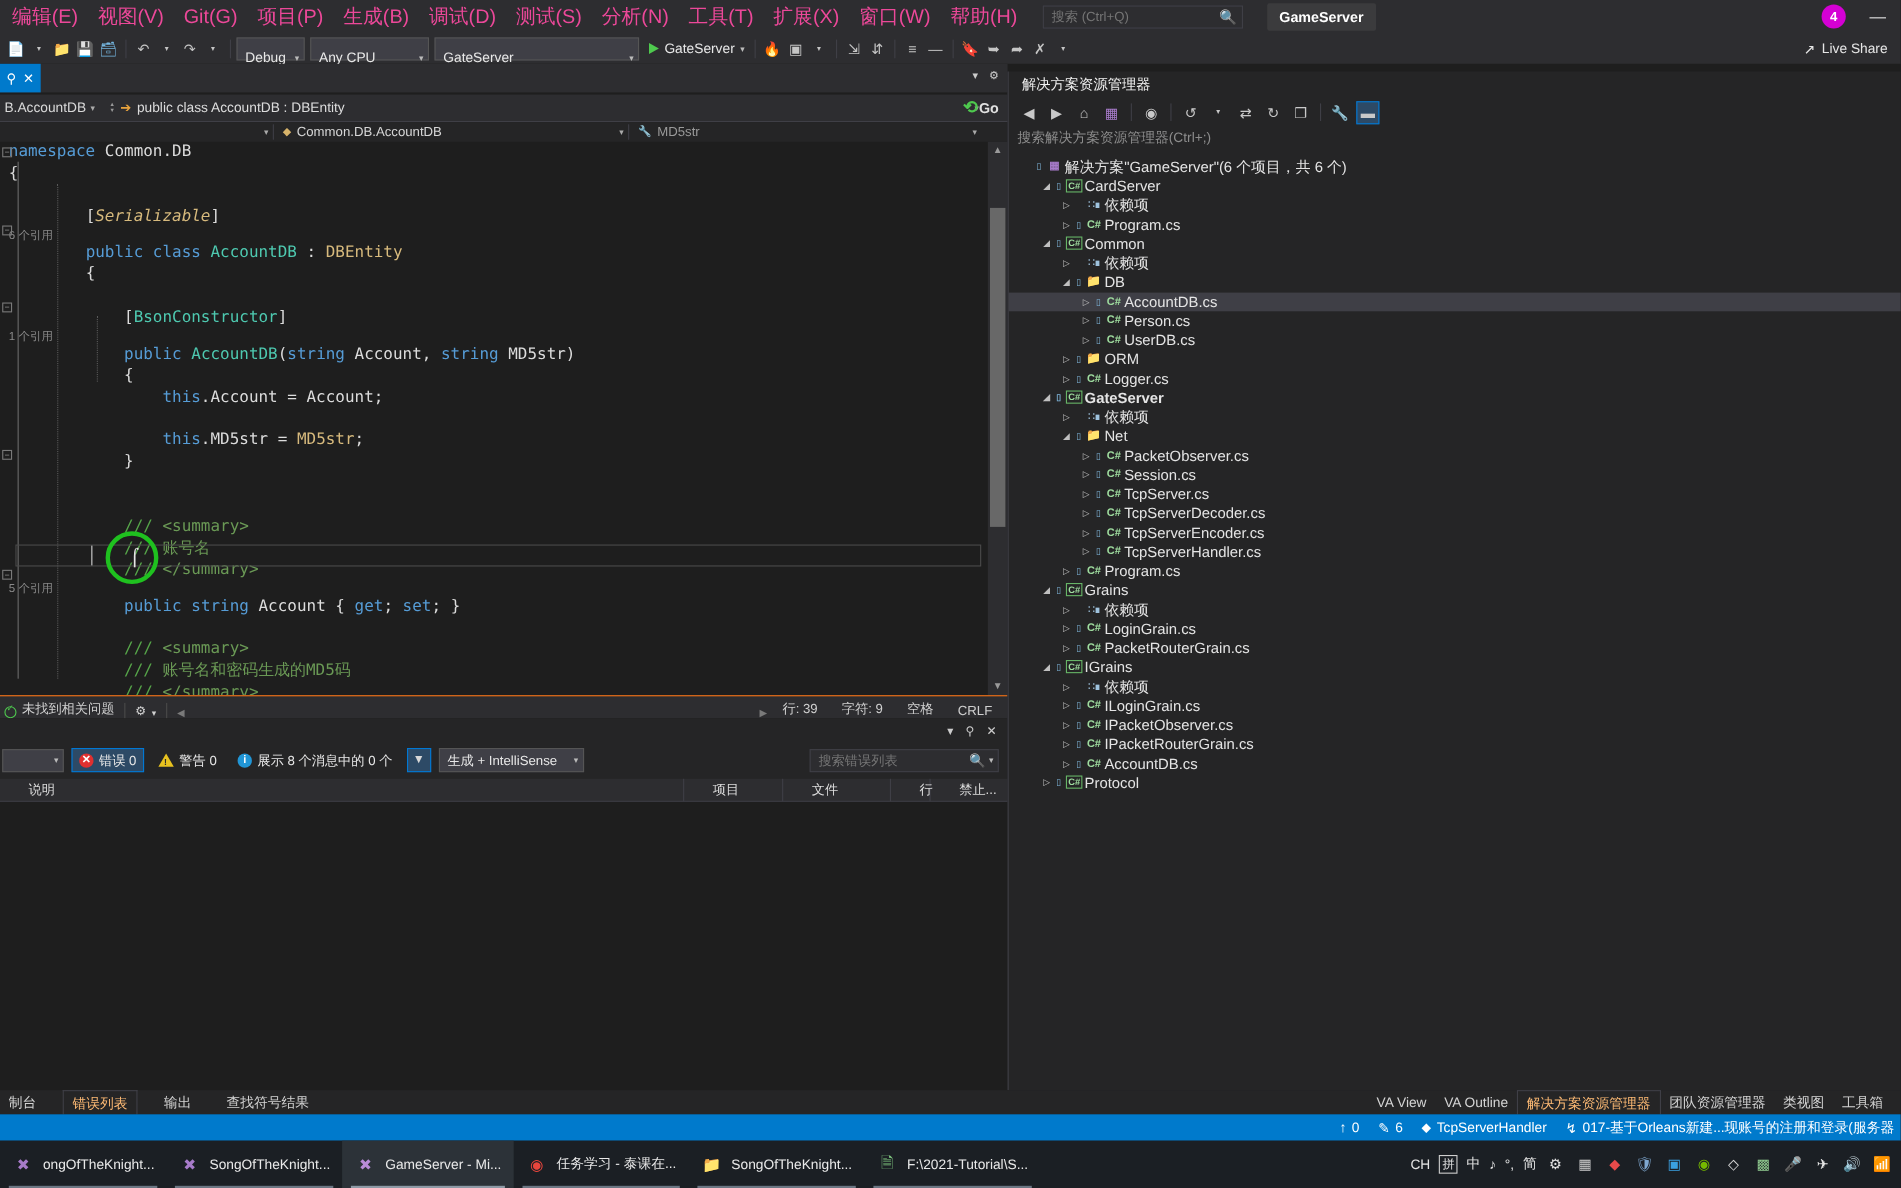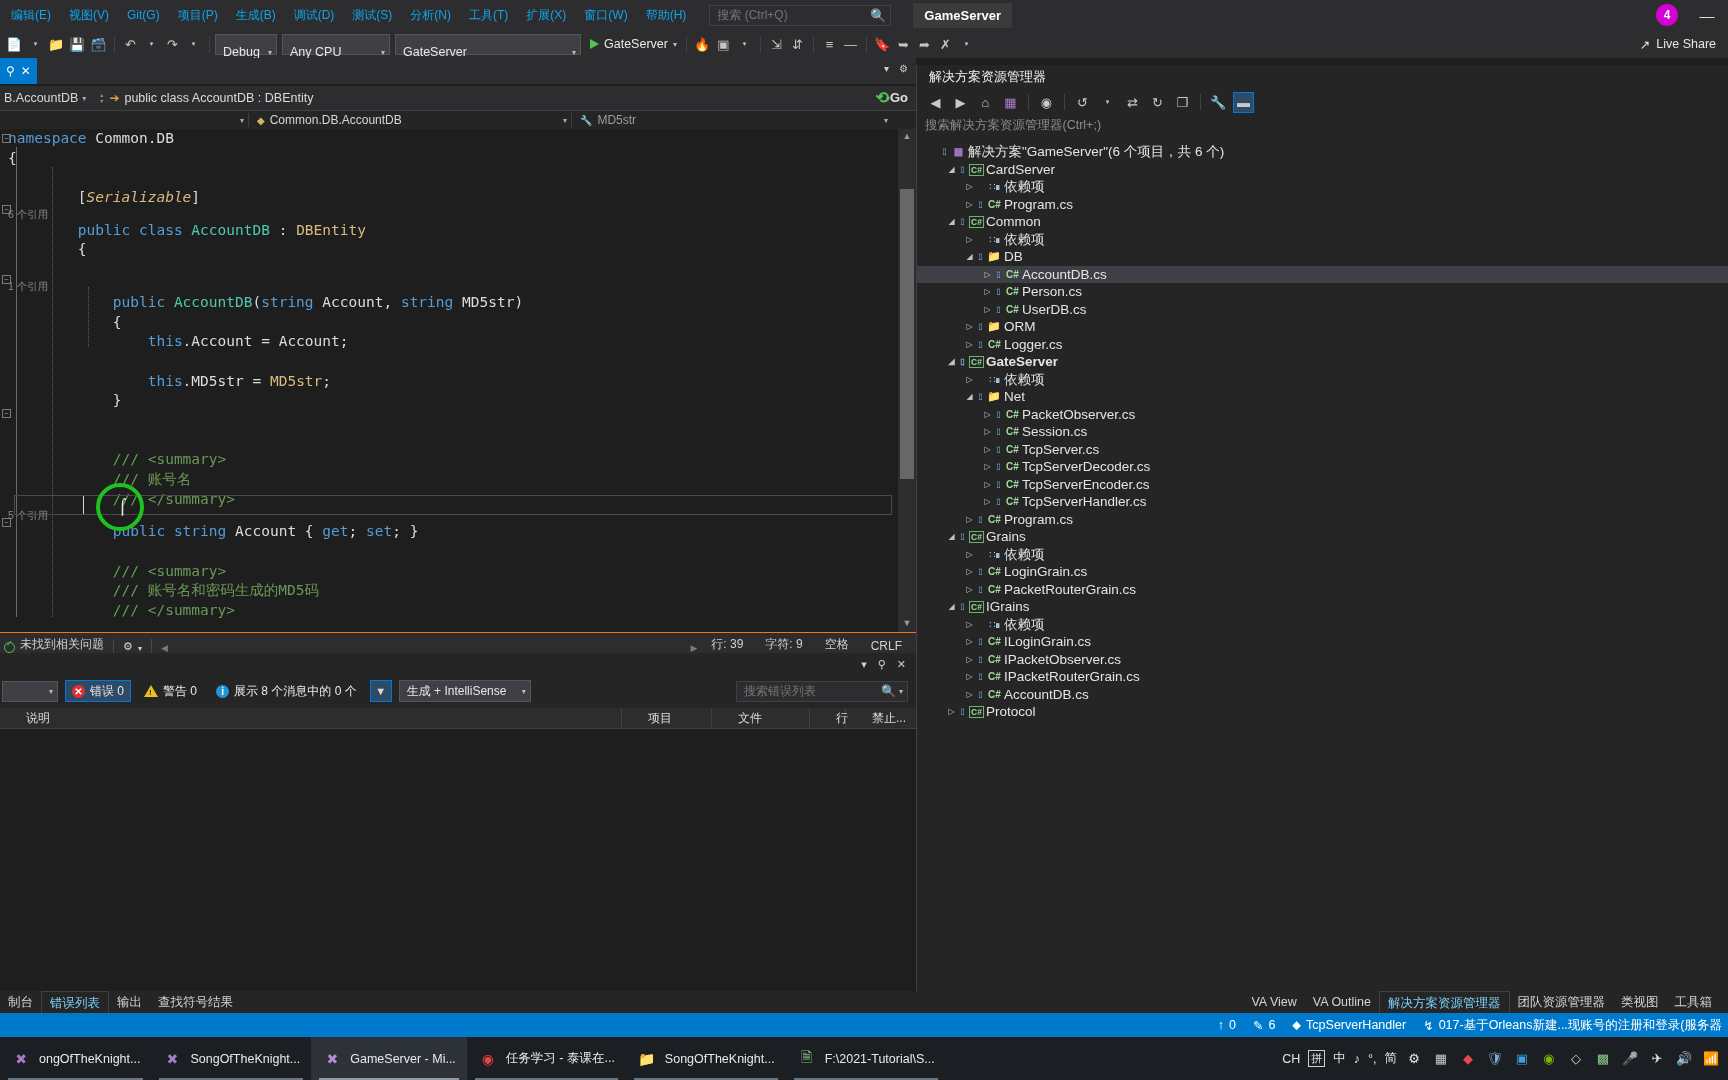--- a/index.html
+++ b/index.html
@@ -12,21 +12,21 @@
   }
   #app { position: relative; width: 1728px; height: 1080px; }
 
   
   .titlebar {
     position: absolute; left: 0; top: 0; width: 1728px; height: 30px;
     background: #2d2d30; display: flex; align-items: center;
   }
   .menu { display: flex; align-items: center; height: 30px; padding-left: 2px; }
   .menu-item {
-    font-size: 12px; color: #0ea5e9; padding: 4px 9px; line-height: 16px;
+    font-size: 18px; color: #ec4899; padding: 4px 9px; line-height: 16px;
     white-space: nowrap; cursor: default;
   }
   .qsearch {
     margin-left: 14px; width: 182px; height: 21px; background: #2d2d30;
     border: 1px solid #3f3f46; display: flex; align-items: center;
     padding: 0 4px 0 7px; position: relative;
   }
   .qsearch input {
     background: transparent; border: none; outline: none; color: #999;
     font-size: 12px; width: 150px; font-family: "Liberation Sans", sans-serif;
@@ -262,24 +262,24 @@
   .cs-ico { color: #9fdd9f; font-weight: bold; font-size: 10px; }
   .cs-box { display: inline-block; border: 1px solid #67b567; padding: 0 1px;
             font-size: 8.5px; color: #9fdd9f; font-weight: bold; line-height: 10px; }
   .folder-ico { color: #dcb67a; font-size: 11px; }
   .dep-ico { color: #9fc3de; font-size: 10px; letter-spacing: -1px; }
   .sln-ico { color: #a77bca; font-size: 10px; font-weight: bold; }
 
   
   .btabs {
     position: absolute; left: 0; top: 991px; width: 1728px; height: 22px;
-    background: #252526; display: flex; align-items: center; font-size: 12.5px;
+    background: #252526; display: flex; align-items: center; font-size: 12.5px; gap: 16px;
   }
   .btab { padding: 0 8px; height: 22px; line-height: 22px; color: #d4d4d4; white-space: nowrap; }
-  .btab.active { color: #7dd3fc; border: 1px solid #3f3f46; border-bottom: none;
+  .btab.active { color: #fdba74; border: 1px solid #3f3f46; border-bottom: none;
                  background: #252526; height: 22px; }
   .btabs .right { margin-left: auto; display: flex; align-items: center; padding-right: 8px; }
 
   
   .vsstatus {
     position: absolute; left: 0; top: 1013px; width: 1728px; height: 24px;
     background: #007acc; display: flex; align-items: center; color: #fff; font-size: 12.5px;
   }
   .vsstatus .right { margin-left: auto; display: flex; align-items: center; gap: 17px; padding-right: 6px; }
   .vsstatus .si { display: flex; align-items: center; gap: 5px; white-space: nowrap; }
@@ -439,20 +439,21 @@
     <div class="gutter"></div>
     <div class="code" id="code-root">
         <div class="ln"><span class="k">namespace</span><span class="id"> Common</span><span class="pu">.</span><span class="id">DB</span></div>
         <div class="ln"><span class="brc">{</span></div>
         <div class="ln">&nbsp;</div>
         <div class="ln"><span>        </span><span class="pu">[</span><span class="ital">Serializable</span><span class="pu">]</span></div>
         <div class="ref">6 个引用</div>
         <div class="ln"><span>        </span><span class="k">public</span><span class="id"> </span><span class="k">class</span><span class="id"> </span><span class="ty">AccountDB</span><span class="pu"> : </span><span class="tyo">DBEntity</span></div>
         <div class="ln"><span>        </span><span class="brc">{</span></div>
         <div class="ln">&nbsp;</div>
+        <div class="ln"><span>            </span><span class="pu">[</span><span class="at">BsonConstructor</span><span class="pu">]</span></div>
         <div class="ref">1 个引用</div>
         <div class="ln"><span>            </span><span class="k">public</span><span class="id"> </span><span class="ty">AccountDB</span><span class="pu">(</span><span class="k">string</span><span class="id"> Account</span><span class="pu">, </span><span class="k">string</span><span class="id"> MD5str</span><span class="pu">)</span></div>
         <div class="ln"><span>            </span><span class="brc">{</span></div>
         <div class="ln"><span>                </span><span class="k">this</span><span class="pu">.</span><span class="id">Account</span><span class="pu"> = </span><span class="id">Account</span><span class="pu">;</span></div>
         <div class="ln">&nbsp;</div>
         <div class="ln"><span>                </span><span class="k">this</span><span class="pu">.</span><span class="id">MD5str</span><span class="pu"> = </span><span class="tyo">MD5str</span><span class="pu">;</span></div>
         <div class="ln"><span>            </span><span class="brc">}</span></div>
         <div class="ln">&nbsp;</div>
         <div class="ln">&nbsp;</div>
         <div class="ln"><span>            </span><span class="cm">/// </span><span class="xd">&lt;summary&gt;</span></div>

